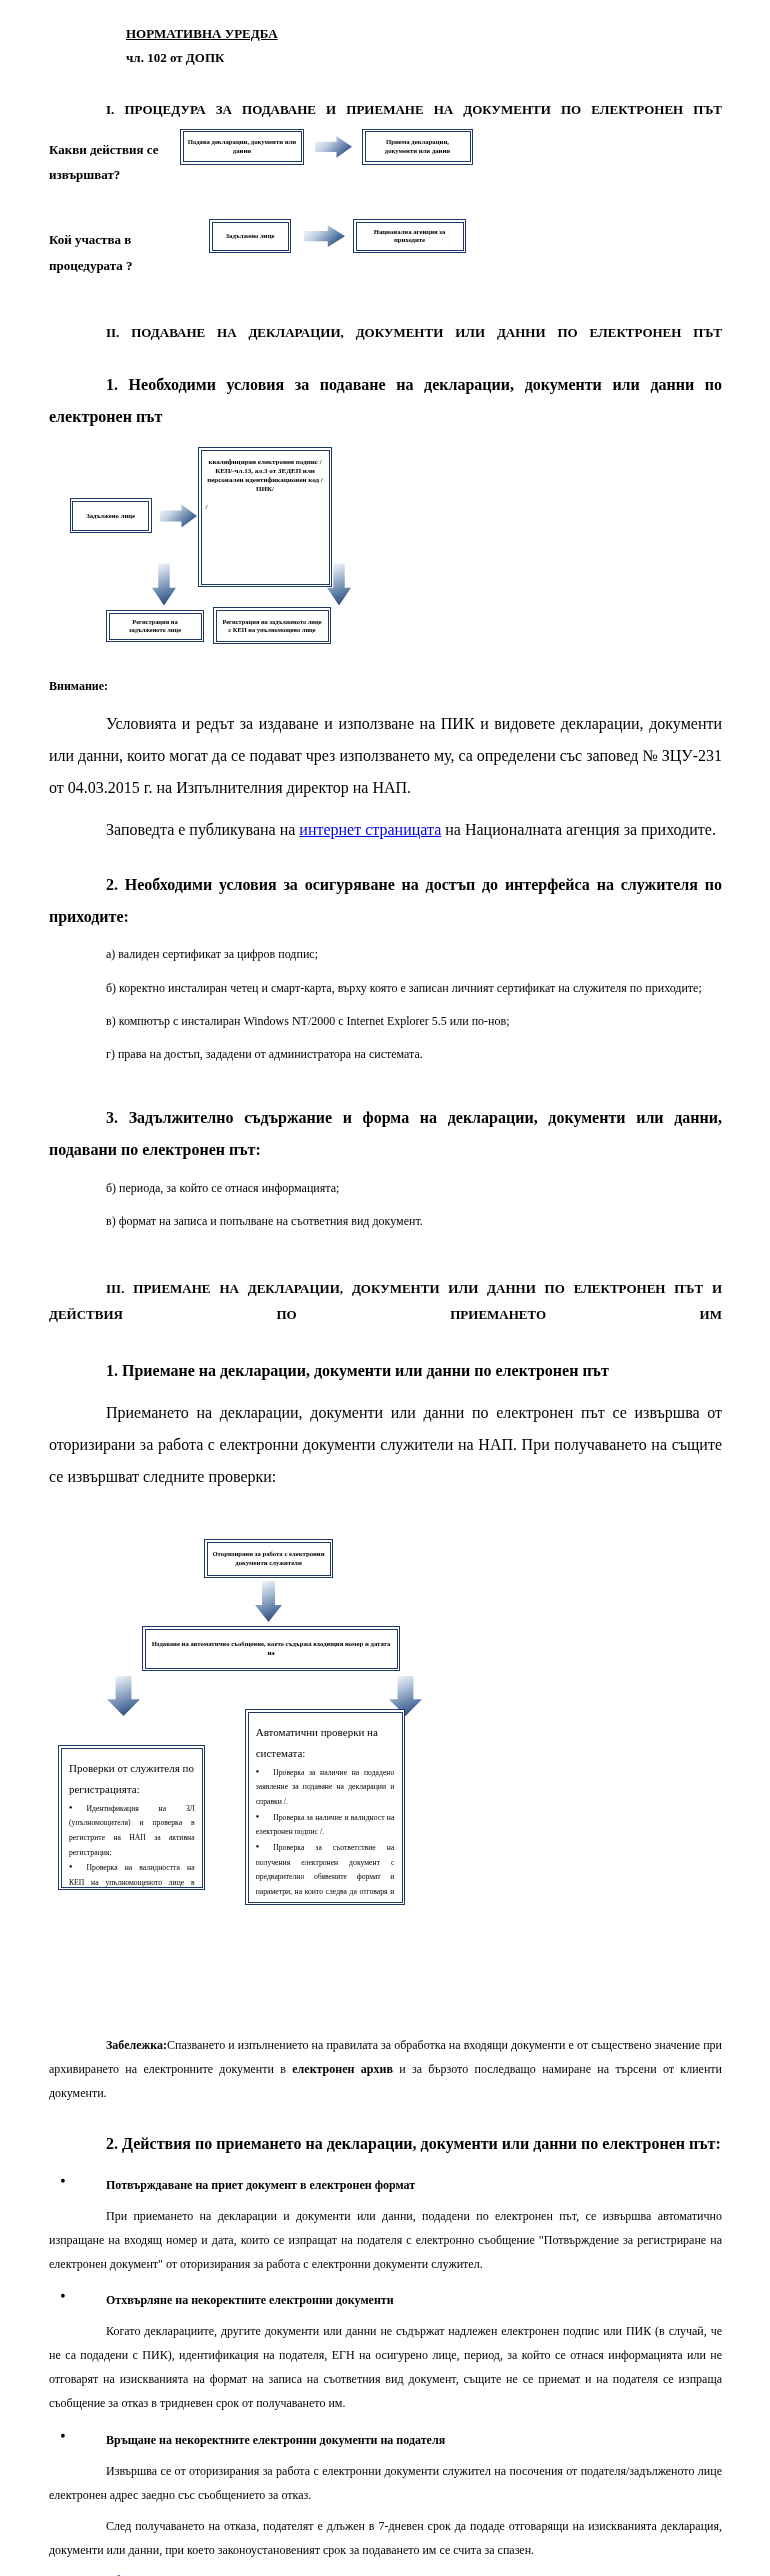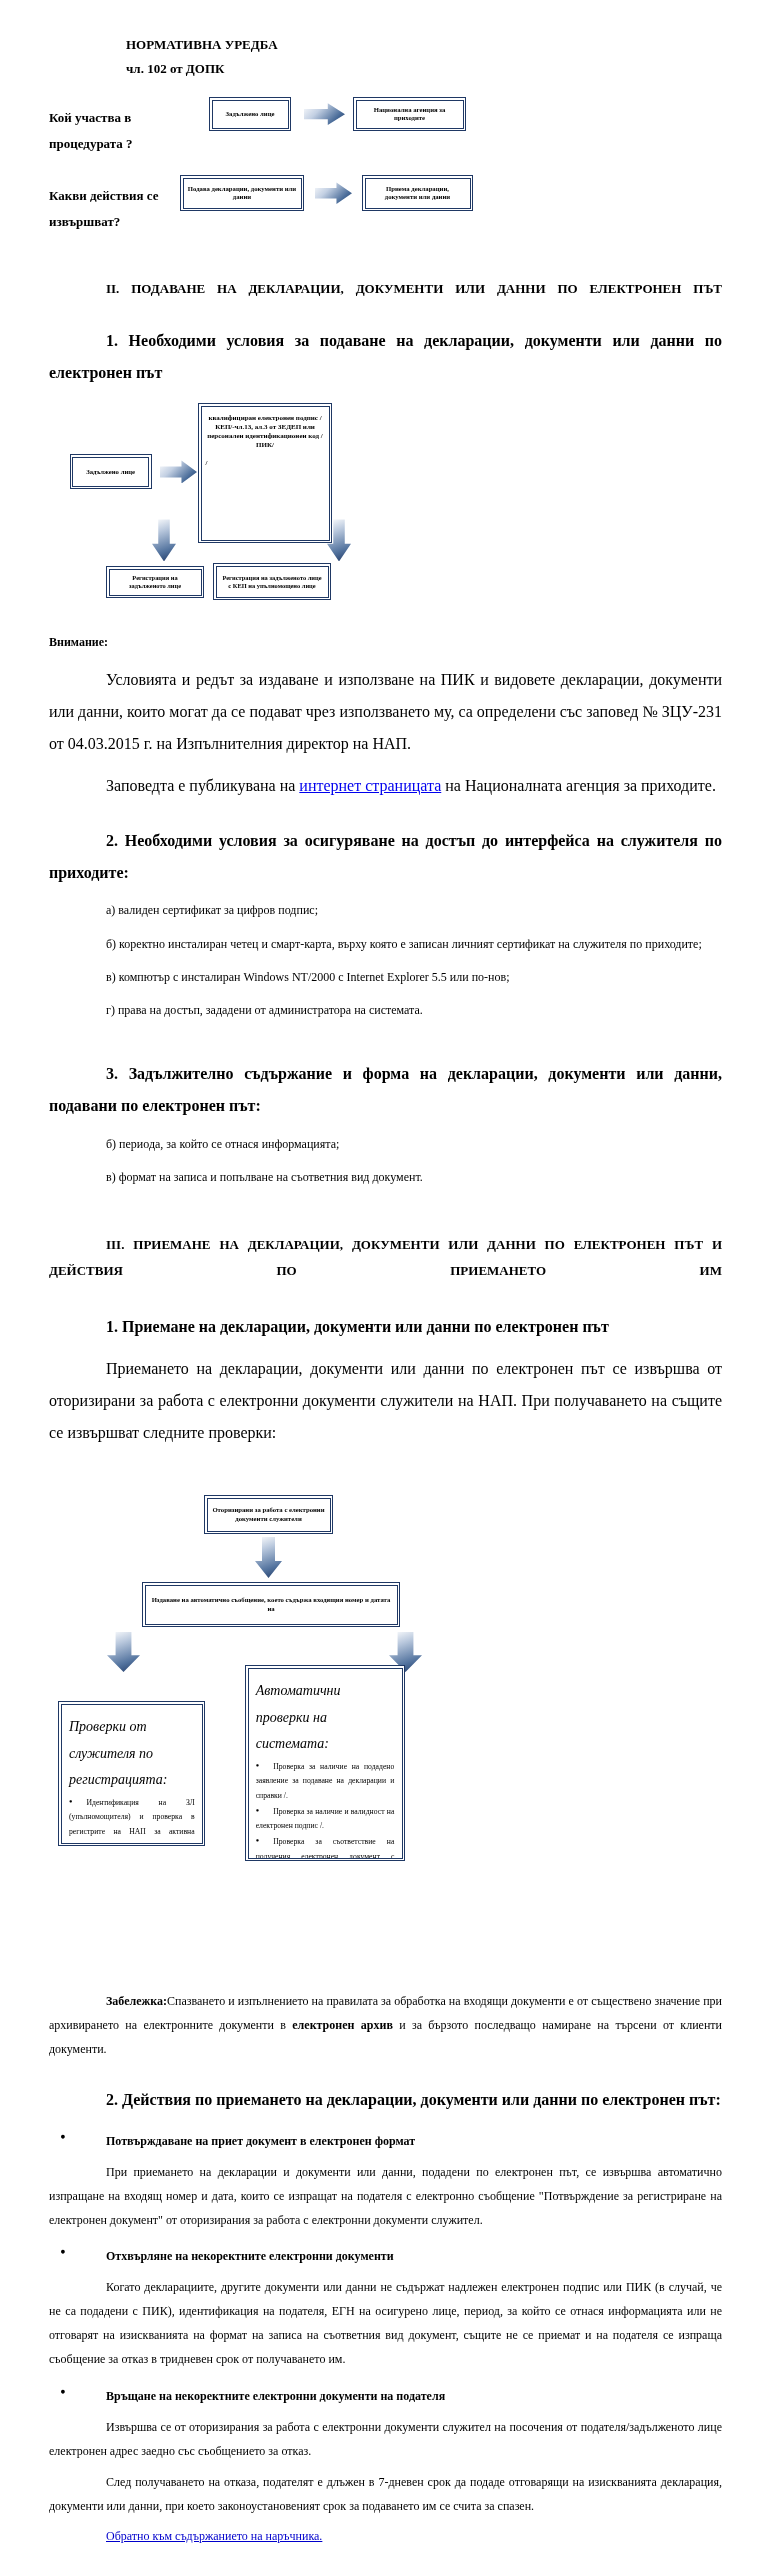--- a/index.html
+++ b/index.html
@@ -13,23 +13,24 @@
     width:771px;
     padding:11.3px 49px 15.5px 49px;
     box-sizing:border-box;
     position:relative;
   }
 
   
   .doc-title {
     font-size:13px;
     font-weight:bold;
-    margin:24px 0 0 0;
+    margin:13px 0 0 0;
     padding-left:77px;
     line-height:1.55;
+    text-decoration:underline;
   }
   .doc-subtitle {
     font-size:13px;
     font-weight:bold;
     margin:3.1px 0 0 0;
     padding-left:77px;
     line-height:1.55;
   }
   h2.section {
     font-size:13px;
@@ -166,24 +167,23 @@
   }
   .checkbox-panel .inner {
     border:1px solid #1F3864;
     box-sizing:border-box;
     width:100%;
     height:100%;
     padding:9.3px 7.2px;
     overflow:hidden;
   }
   .checkbox-panel .hd {
-    font-size:14px;
+    font-size:11px;
     line-height:1.9;
     margin:0 0 2.1px 0;
-    font-style:italic;
   }
   .checkbox-panel ul {
     list-style:none;
     margin:0;
     padding:0;
   }
   .checkbox-panel ul li {
     font-size:7.7px;
     line-height:1.9;
     text-align:justify;
@@ -202,53 +202,54 @@
   }
 </style>
 </head>
 <body>
 
 <div class="page">
 
   <div class="doc-title">НОРМАТИВНА УРЕДБА</div>
   <div class="doc-subtitle">чл. 102 от ДОПК</div>
 
+  <h2 class="section">I.  ПРОЦЕДУРА  ЗА  ПОДАВАНЕ  И  ПРИЕМАНЕ  НА  ДОКУМЕНТИ  ПО  ЕЛЕКТРОНЕН ПЪТ</h2>
+
+  <div style="position:relative;height:77px;margin-top:1px;">
+    <div class="qbox" style="left:0px;top:13.4px;width:129px;">Какви действия се извършват?</div>
+
+    <div class="nodebox" style="left:131px;top:5.2px;width:124px;height:36px;">
+      <div class="inner">
+          <span style="font-size:6.7px;">Подава декларации, документи или данни</span>
+        </div>
+    </div>
+
+    <div class="arrow-r" style="left:266px;top:12.4px;width:37px;height:21.6px;"></div>
+
+    <div class="nodebox" style="left:313px;top:5.2px;width:111px;height:36px;">
+      <div class="inner">
+          <span style="font-size:6.7px;">Приема декларации, документи или данни</span>
+        </div>
+    </div>
+  </div>
 
   <div style="position:relative;height:77px;margin-top:13.4px;">
     <div class="qbox" style="left:0px;top:13.4px;width:118px;">Кой участва в процедурата ?</div>
 
     <div class="nodebox" style="left:160px;top:5.2px;width:82px;height:34px;">
       <div class="inner">
           <span style="font-size:6.7px;">Задължено лице</span>
         </div>
     </div>
 
     <div class="arrow-r" style="left:255px;top:11.3px;width:41px;height:21.6px;"></div>
 
     <div class="nodebox" style="left:304px;top:5.2px;width:113px;height:34px;">
       <div class="inner">
           <span style="font-size:6.7px;">Национална агенция за приходите</span>
-        </div>
-    </div>
-  </div>
-
-  <div style="position:relative;height:77px;margin-top:1px;">
-    <div class="qbox" style="left:0px;top:13.4px;width:129px;">Какви действия се извършват?</div>
-
-    <div class="nodebox" style="left:131px;top:5.2px;width:124px;height:36px;">
-      <div class="inner">
-          <span style="font-size:6.7px;">Подава декларации, документи или данни</span>
-        </div>
-    </div>
-
-    <div class="arrow-r" style="left:266px;top:12.4px;width:37px;height:21.6px;"></div>
-
-    <div class="nodebox" style="left:313px;top:5.2px;width:111px;height:36px;">
-      <div class="inner">
-          <span style="font-size:6.7px;">Приема декларации, документи или данни</span>
         </div>
     </div>
   </div>
 
   <h2 class="section">II.  ПОДАВАНЕ  НА  ДЕКЛАРАЦИИ,  ДОКУМЕНТИ   ИЛИ   ДАННИ  ПО ЕЛЕКТРОНЕН ПЪТ</h2>
 
   <h3 class="subsection">1. Необходими условия за подаване на декларации, документи или данни по електронен път</h3>
 
   <div style="position:relative;height:216px;margin-top:13.4px;">
     <div class="nodebox" style="left:20.6px;top:52px;width:82px;height:35px;">

